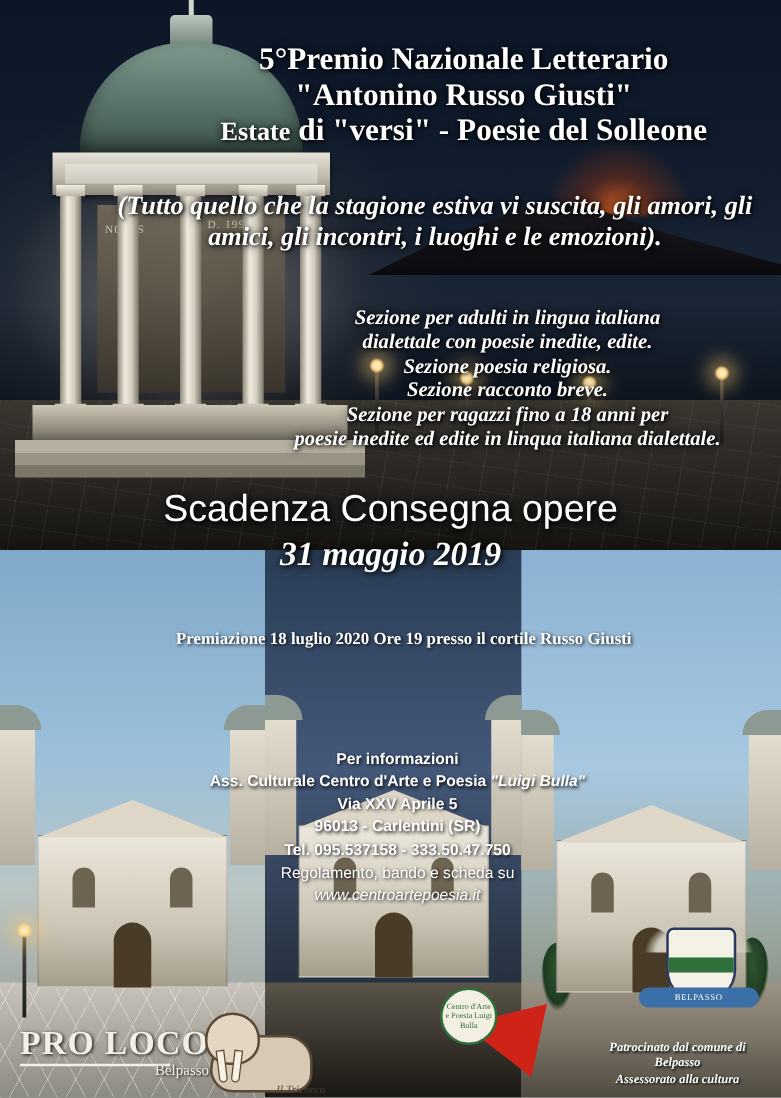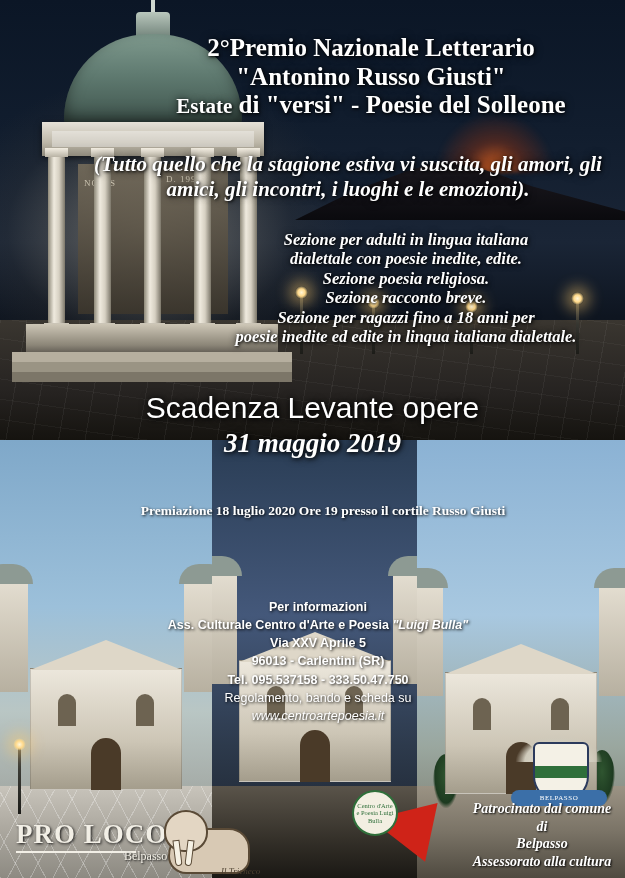--- a/index.html
+++ b/index.html
@@ -255,21 +255,21 @@
     left: 78px; top: 152px; width: 540px;
     font-family: "Liberation Serif", serif;
     font-style: italic;
     font-weight: bold;
     font-size: 21px;
     line-height: 1.2;
     text-shadow: 1px 1px 3px rgba(0,0,0,0.95), 0 0 8px rgba(0,0,0,0.8);
   }
 
   .sections-block {
-    left: 196px; top: 230px; width: 420px;
+    left: 196px; top: 244px; width: 420px;
     font-family: "Liberation Serif", serif;
     font-style: italic;
     font-weight: bold;
     font-size: 16.5px;
     line-height: 1.18;
     text-align: center;
     text-shadow: 1px 1px 3px rgba(0,0,0,0.95), 0 0 7px rgba(0,0,0,0.8);
   }
 
   .deadline-title {
@@ -426,21 +426,21 @@
     background: radial-gradient(ellipse at 50% 100%, #e9e6da 0%, #cfcabb 55%, rgba(0,0,0,0) 70%);
     border-radius: 44px 44px 0 0;
   }
   .patro-text {
     position: absolute; right: 8px; bottom: 8px;
     width: 150px;
     color: #ffffff;
     font-family: "Liberation Serif", serif;
     font-weight: bold;
     font-style: italic;
-    font-size: 14px;
+    font-size: 10px;
     line-height: 1.25;
     text-align: center;
     text-shadow: 1px 1px 2px rgba(0,0,0,0.95);
   }
 </style>
 </head>
 <body>
 
 <div id="poster">
 
@@ -531,40 +531,40 @@
         <div class="ch-body">
           <div class="ch-win l"></div>
           <div class="ch-win r"></div>
           <div class="ch-door"></div>
         </div>
       </div>
     </div>
   </div>
 
   <div class="t title-block">
-    <div>2°Premio Nazionale Letterario</div>
+    <div>5°Premio Nazionale Letterario</div>
     <div>"Antonino Russo Giusti"</div>
     <div class="l3">
       <span class="small">Estate</span>
       <span>di "versi" - Poesie del Solleone</span>
     </div>
   </div>
 
   <div class="t subtitle-block">(Tutto quello che la stagione estiva vi suscita, gli amori, gli amici, gli incontri, i luoghi e le emozioni).</div>
 
   <div class="t sections-block">
     <div>Sezione per adulti in lingua italiana</div>
     <div>dialettale con poesie inedite, edite.</div>
     <div>Sezione poesia religiosa.</div>
     <div>Sezione racconto breve.</div>
     <div>Sezione per ragazzi fino a 18 anni per</div>
     <div>poesie inedite ed edite in linqua italiana dialettale.</div>
   </div>
 
-  <div class="t deadline-title">Scadenza Levante opere</div>
+  <div class="t deadline-title">Scadenza Consegna opere</div>
   <div class="t deadline-date">31 maggio 2019</div>
 
   <div class="t award-block">
     <div>Premiazione 18 luglio 2020 Ore  19 presso il cortile Russo Giusti</div>
   </div>
 
   <div class="t info-block">
     <div class="bold">Per informazioni</div>
     <div class="bold">
       <span>Ass. Culturale Centro d'Arte e Poesia </span><span class="ital">"Luigi Bulla"</span>

